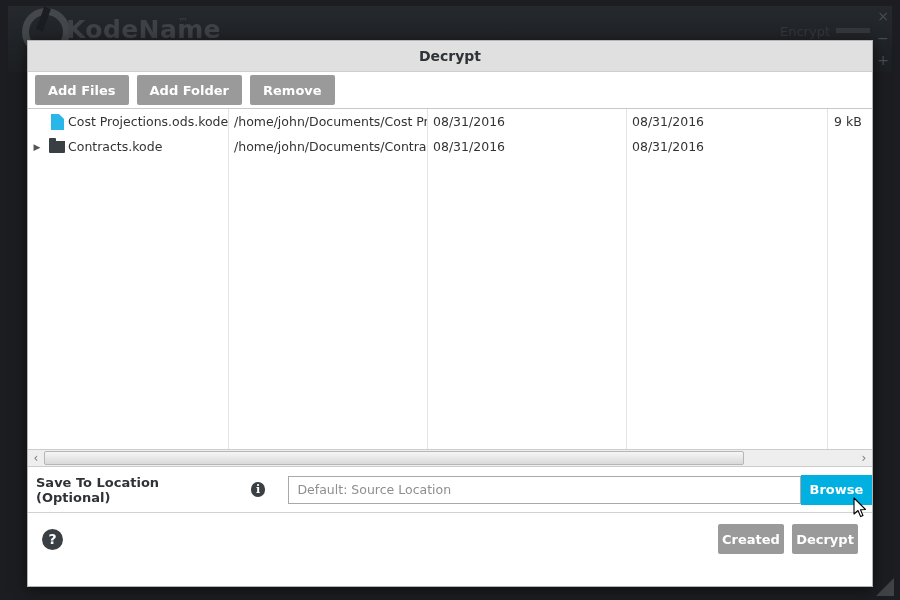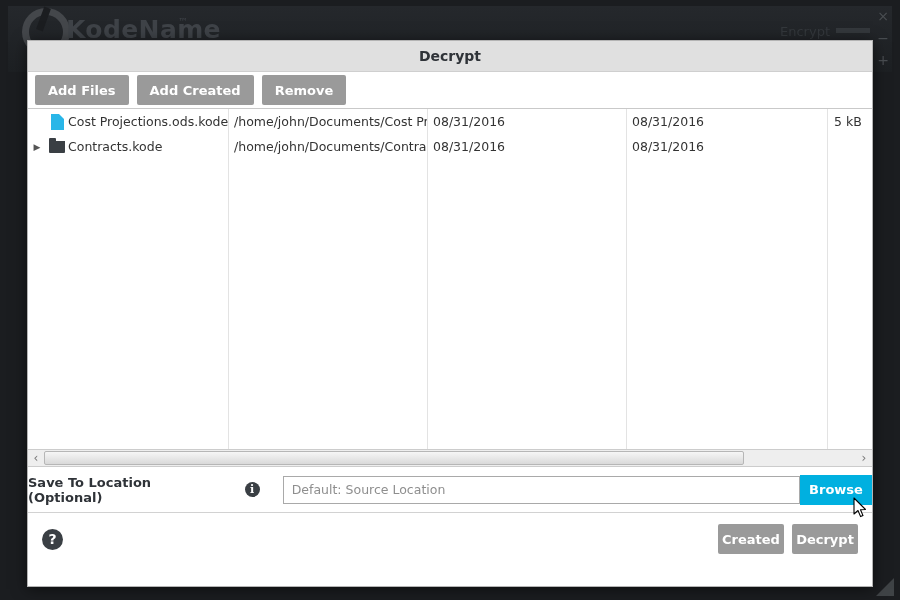--- a/index.html
+++ b/index.html
@@ -207,21 +207,21 @@
     position: absolute; left: 0; top: 0;
     width: 700px; height: 14px;
     background: linear-gradient(180deg,#f6f6f6 0%,#d9d9d9 100%);
     border: 1px solid #b6b6b6; border-radius: 2px;
     cursor: pointer;
   }
 
   
   #save-row {
     height: 46px; display: flex; align-items: center;
-    padding-left: 0;
+    padding-left: 8px;
     background: #fff;
     border-bottom: 1px solid #d2d2d2;
   }
   #save-label {
     font-size: 13px; font-weight: bold; color: #2f3338;
   }
   #info-icon {
     width: 15px; height: 15px; border-radius: 50%;
     background: #3a3f44; color: #fff;
     font-size: 11px; font-weight: bold;
@@ -299,21 +299,21 @@
 </div>
 
 <div id="decrypt-dialog">
 
   <div id="dialog-titlebar">
     <div id="dialog-title">Decrypt</div>
   </div>
 
   <div id="toolbar">
     <button class="tool-btn">Add Files</button>
-    <button class="tool-btn">Add Created</button>
+    <button class="tool-btn">Add Folder</button>
     <button class="tool-btn">Remove</button>
   </div>
 
   <div id="file-table">
 
     <div id="table-body">
       <div class="empty-cols">
         <div class="empty-col col-name"></div>
         <div class="empty-col col-location"></div>
         <div class="empty-col col-created"></div>
@@ -324,21 +324,21 @@
         <div class="td col-name">
           <span class="expander"></span>
           <span class="row-icon">
             <span class="file-icon"></span>
           </span>
           <span>Cost Projections.ods.kode</span>
         </div>
         <div class="td col-location">/home/john/Documents/Cost Proj...</div>
         <div class="td col-created">08/31/2016</div>
         <div class="td col-modified">08/31/2016</div>
-        <div class="td col-size">5 kB</div>
+        <div class="td col-size">9 kB</div>
       </div>
 
       <div class="table-row">
         <div class="td col-name">
           <span class="expander">▶</span>
           <span class="row-icon">
             <span class="folder-icon"></span>
           </span>
           <span>Contracts.kode</span>
         </div>

